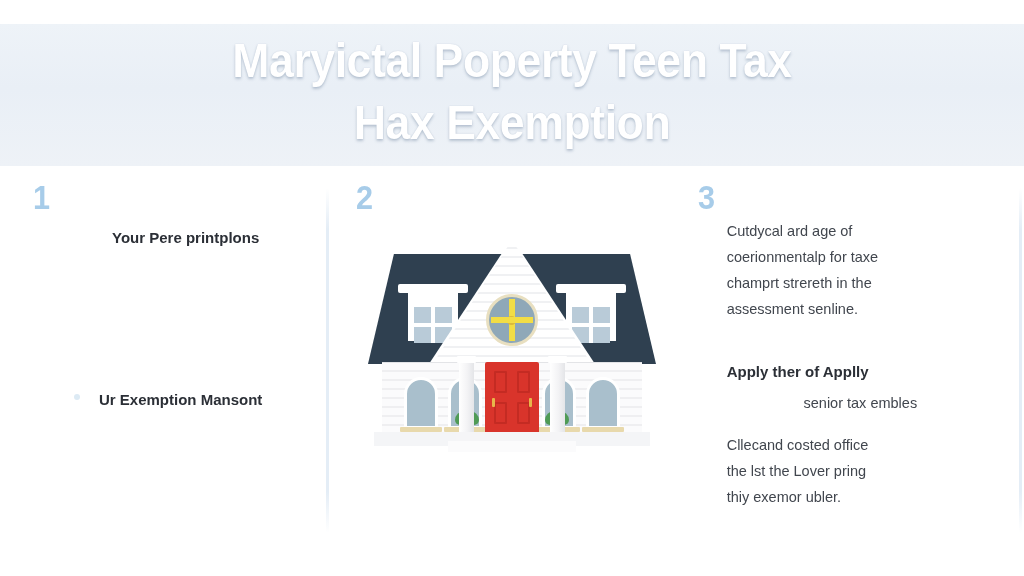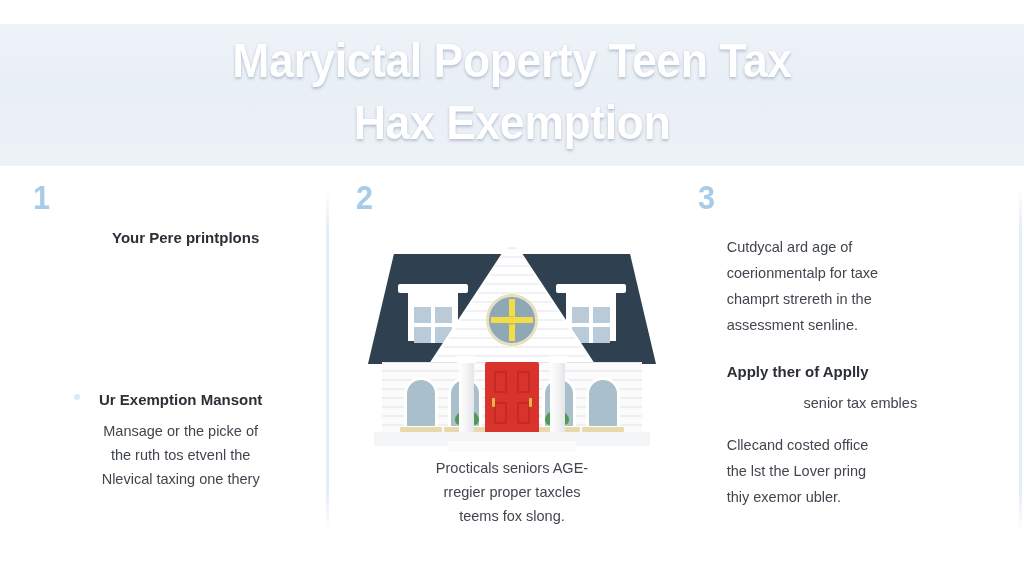--- a/index.html
+++ b/index.html
@@ -63,21 +63,21 @@
 
   
   .c1 .b1{left:0;top:62px;padding:0 30px 0 60px;box-sizing:border-box;}
   .c1 .b2{left:0;top:224px;padding:0 36px 0 56px;box-sizing:border-box;}
   .c1 .bullet-dot{
     position:absolute;left:74px;top:228px;width:6px;height:6px;border-radius:50%;
     background:#dceaf4;
   }
 
   
-  .c3 .b1{left:0;top:68px;padding:0 34px 0 44px;box-sizing:border-box;}
+  .c3 .b1{left:0;top:52px;padding:0 34px 0 44px;box-sizing:border-box;}
   .c3 .b1 .bd{text-align:left;line-height:26px;}
   .c3 .b2{left:0;top:196px;padding:0 30px 0 44px;box-sizing:border-box;}
   .c3 .b2 .hd{text-align:left;}
   .c3 .b2 .bd{text-align:center;}
   .c3 .b3{left:0;top:266px;padding:0 34px 0 44px;box-sizing:border-box;}
   .c3 .b3 .bd{text-align:left;line-height:26px;}
 
   
   .c2 .caption{left:0;top:290px;padding:0 26px;box-sizing:border-box;}
 
@@ -191,23 +191,20 @@
     <div class="col c1">
       <div class="step-num">1</div>
 
       <div class="block b1">
         <p class="hd">Your Pere printplons</p>
       </div>
 
       <div class="bullet-dot"></div>
       <div class="block b2">
         <p class="hd">Ur Exemption Mansont</p>
-        <p class="bd">Mansage or the picke of
-the ruth tos etvenl the
-Nlevical taxing one thery</p>
       </div>
 
       <div class="divider d1"></div>
     </div>
 
     <div class="col c2">
       <div class="step-num">2</div>
 
       <div class="house-wrap">
         <div class="house">
@@ -272,25 +269,20 @@
           </div>
 
           <div class="steps">
             <div class="step-a"></div>
             <div class="step-b"></div>
           </div>
 
         </div>
       </div>
 
-      <div class="block caption">
-        <p class="bd">Procticals seniors AGE-
-rregier proper taxcles
-teems fox slong.</p>
-      </div>
 
       <div class="divider d2"></div>
     </div>
 
     <div class="col c3">
       <div class="step-num">3</div>
 
       <div class="block b1">
         <p class="bd">Cutdycal ard age of
 coerionmentalp for taxe

